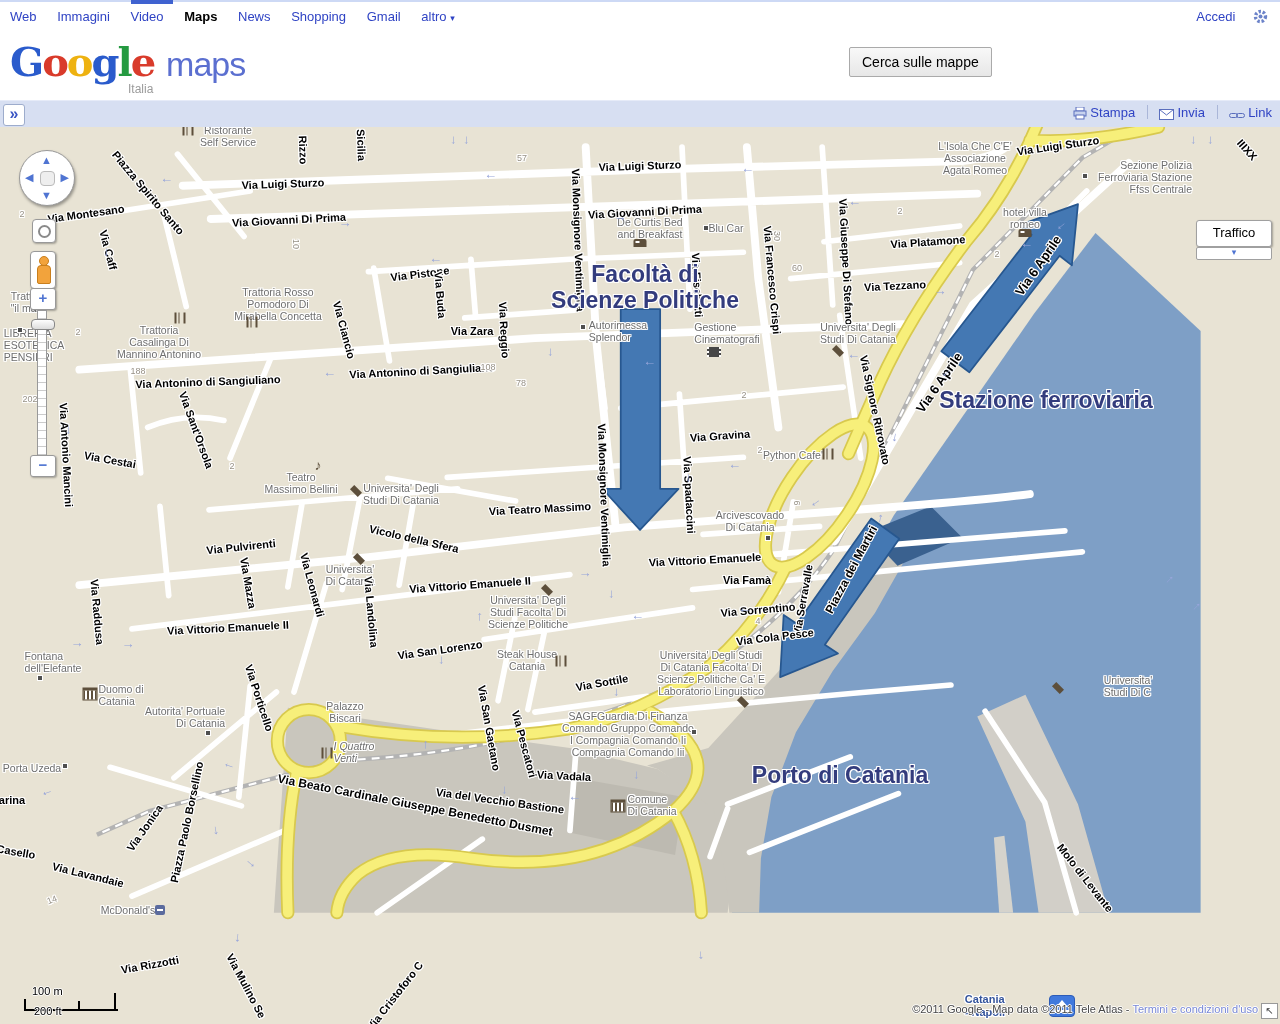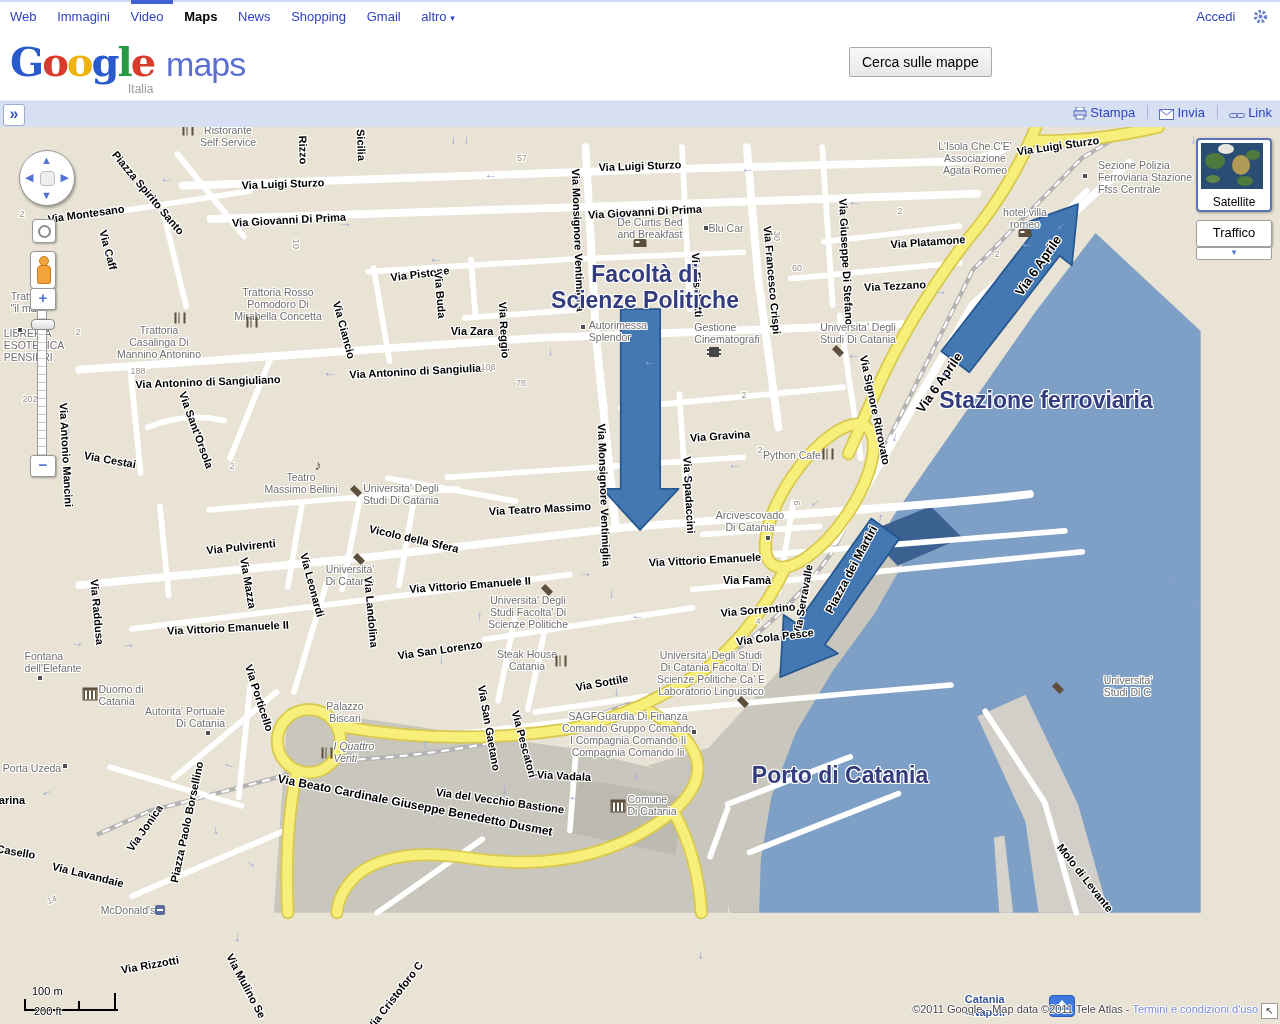--- a/index.html
+++ b/index.html
@@ -225,21 +225,21 @@
       <div class="ml p" style="left: 726px; top: 101px; transform: translate(-50%, -50%) rotate(0deg);">Blu Car</div>
       <div class="ml r" style="left: 772px; top: 153px; transform: translate(-50%, -50%) rotate(85deg);">Via Francesco Crispi</div>
       <div class="ml r" style="left: 846px; top: 135px; transform: translate(-50%, -50%) rotate(87deg);">Via Giuseppe Di Stefano</div>
       <div class="ml r" style="left: 928px; top: 115px; transform: translate(-50%, -50%) rotate(-4deg);">Via Platamone</div>
       <div class="ml r" style="left: 895px; top: 159px; transform: translate(-50%, -50%) rotate(-3deg);">Via Tezzano</div>
       <div class="ml p" style="left: 1025px; top: 91px; transform: translate(-50%, -50%) rotate(0deg);">hotel villa
 romeo</div>
       <div class="ml p" style="left: 975px; top: 31px; transform: translate(-50%, -50%) rotate(0deg);">L'Isola Che C'E'
 Associazione
 Agata Romeo</div>
-      <div class="ml p" style="left: 1145px; top: 50px; transform: translate(-50%, -50%) rotate(0deg); text-align: left;">Sezione Polizia
+      <div class="ml p" style="left: 1145px; top: 50px; transform: translate(-50%, -50%) rotate(0deg); text-align: right;">Sezione Polizia
 Ferroviaria Stazione
 Ffss Centrale</div>
       <div class="ml r" style="left: 1247px; top: 23px; transform: translate(-50%, -50%) rotate(48deg);">IIIXX</div>
       <div class="ml r" style="left: 420px; top: 147px; transform: translate(-50%, -50%) rotate(-7deg);">Via Pistone</div>
       <div class="ml p" style="left: 278px; top: 177px; transform: translate(-50%, -50%) rotate(0deg);">Trattoria Rosso
 Pomodoro Di
 Mirabella Concetta</div>
       <div class="ml p" style="left: 159px; top: 215px; transform: translate(-50%, -50%) rotate(0deg);">Trattoria
 Casalinga Di
 Mannino Antonino</div>
@@ -456,32 +456,20 @@
   <div class="sqbtn"></div>
   <div class="pegbox">
     <span class="peghead"></span>
     <span class="pegbody"></span>
   </div>
   <div class="zplus">+</div>
   <div class="ztrack"></div>
   <div class="zhandle"></div>
   <div class="zminus">−</div>
 
-  <div class="satbtn">
-    <svg width="62" height="46" viewBox="0 0 62 46" style="margin:3px 0 0 3px">
-      <rect width="62" height="46" fill="#2a4d74"></rect>
-      <ellipse cx="14" cy="18" rx="10" ry="8" fill="#4e7a3e"></ellipse>
-      <ellipse cx="25" cy="6" rx="8" ry="5" fill="#e8e6e0"></ellipse>
-      <ellipse cx="40" cy="22" rx="9" ry="10" fill="#b09a55"></ellipse>
-      <ellipse cx="52" cy="12" rx="7" ry="5" fill="#4e7a3e"></ellipse>
-      <ellipse cx="44" cy="38" rx="8" ry="5" fill="#4e7a3e"></ellipse>
-      <ellipse cx="12" cy="36" rx="7" ry="4" fill="#5d8747"></ellipse>
-    </svg>
-    <div class="satlabel">Satellite</div>
-  </div>
   <div class="trafbtn">Traffico</div>
   <div class="trafmore">▾</div>
 
   <div class="scalebar">
     <div class="sc-lines"></div>
     <div class="sc-end"></div>
     <div class="sc-mid"></div>
     <span class="sc-m">100 m</span>
     <span class="sc-f">200 ft</span>
   </div>

